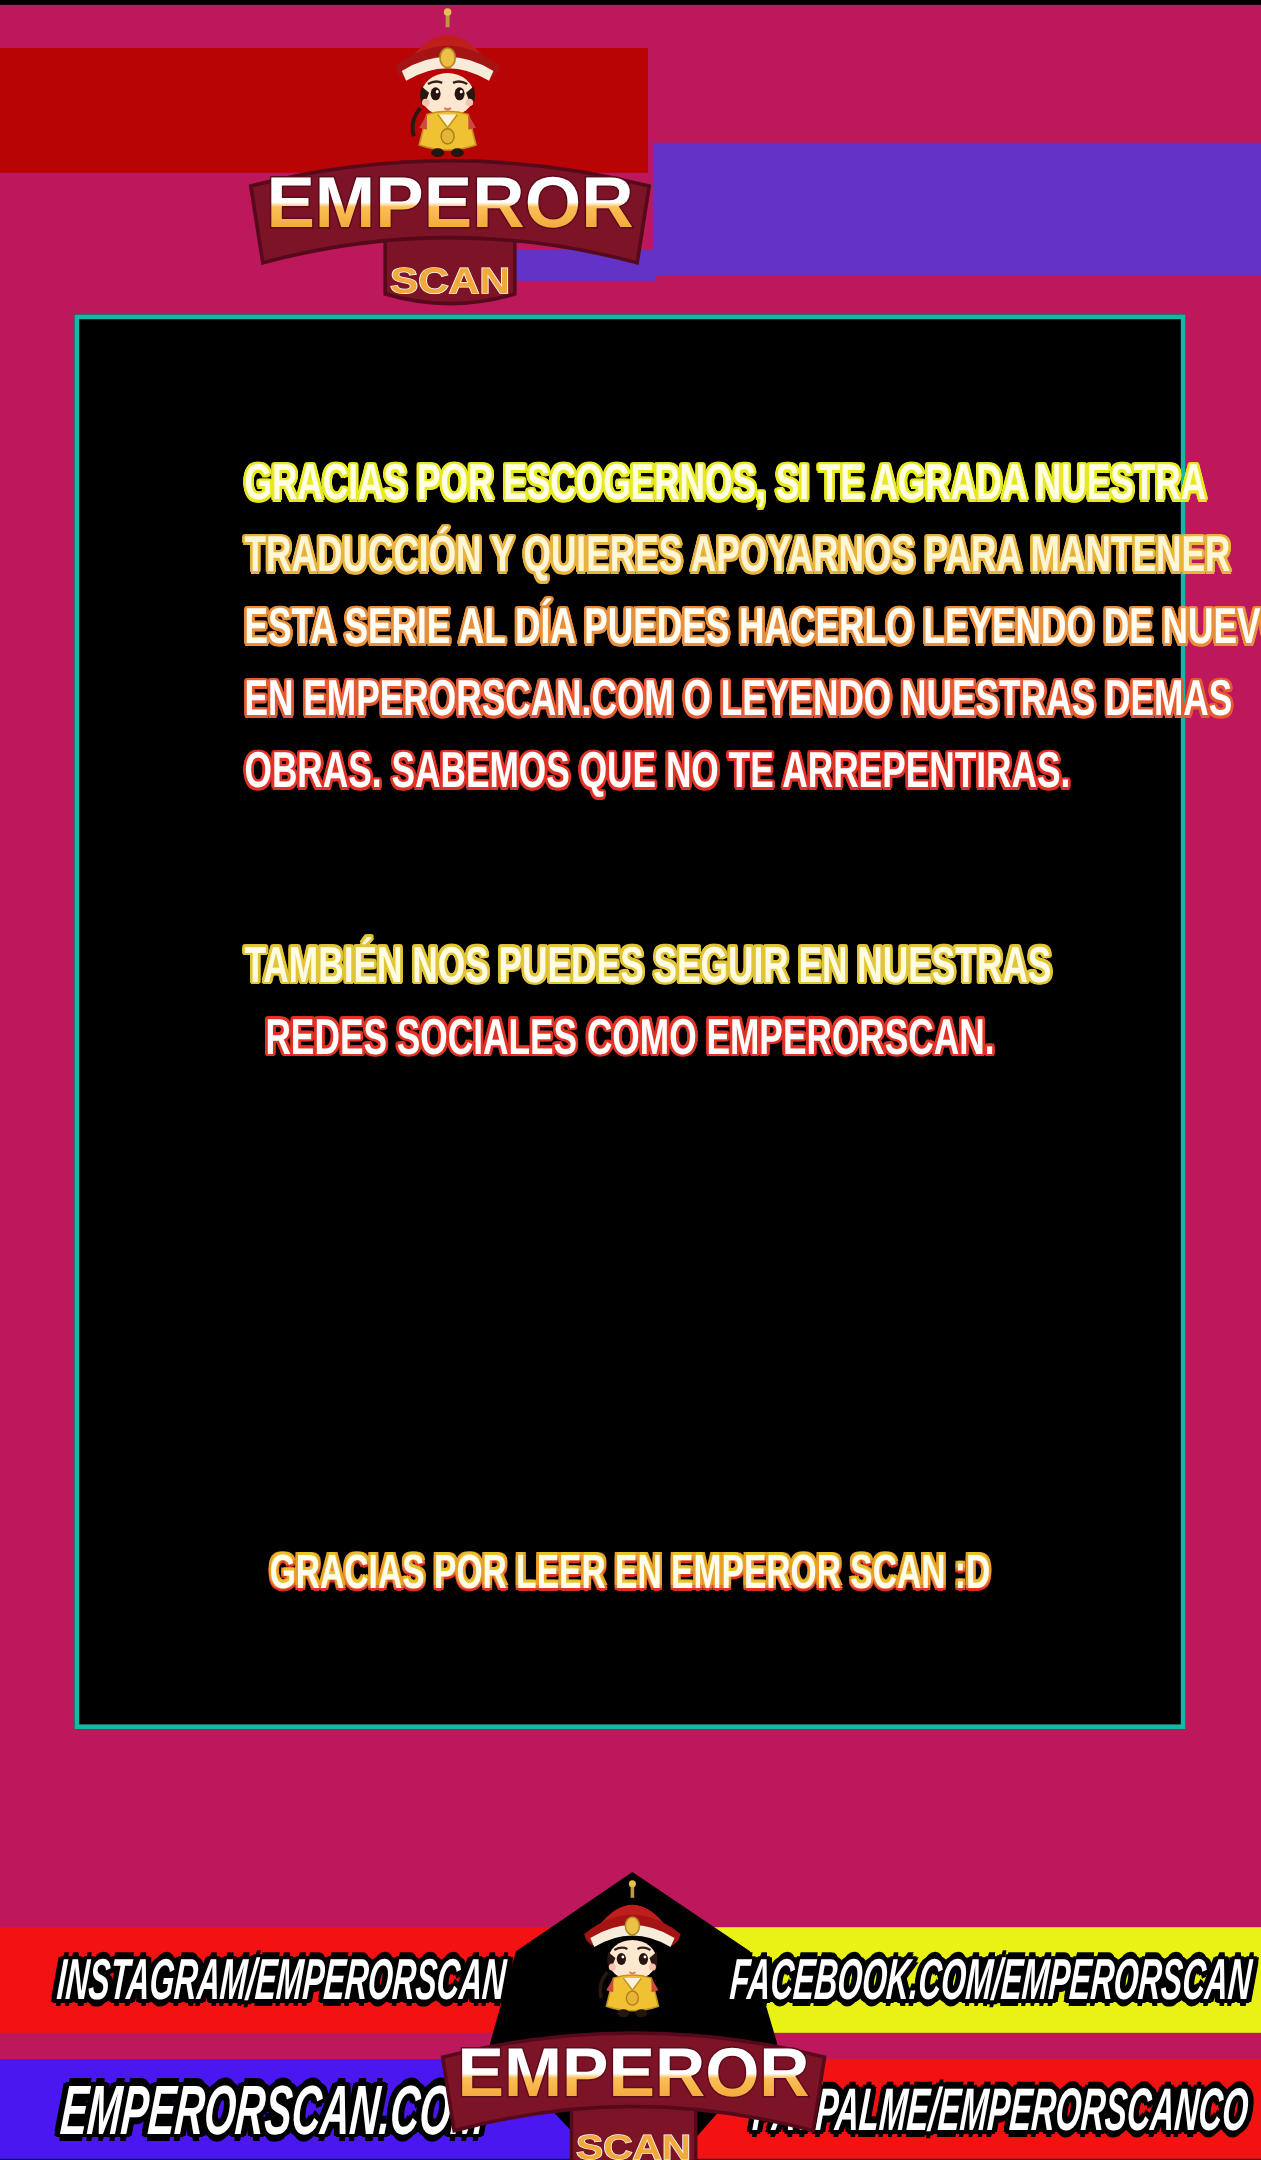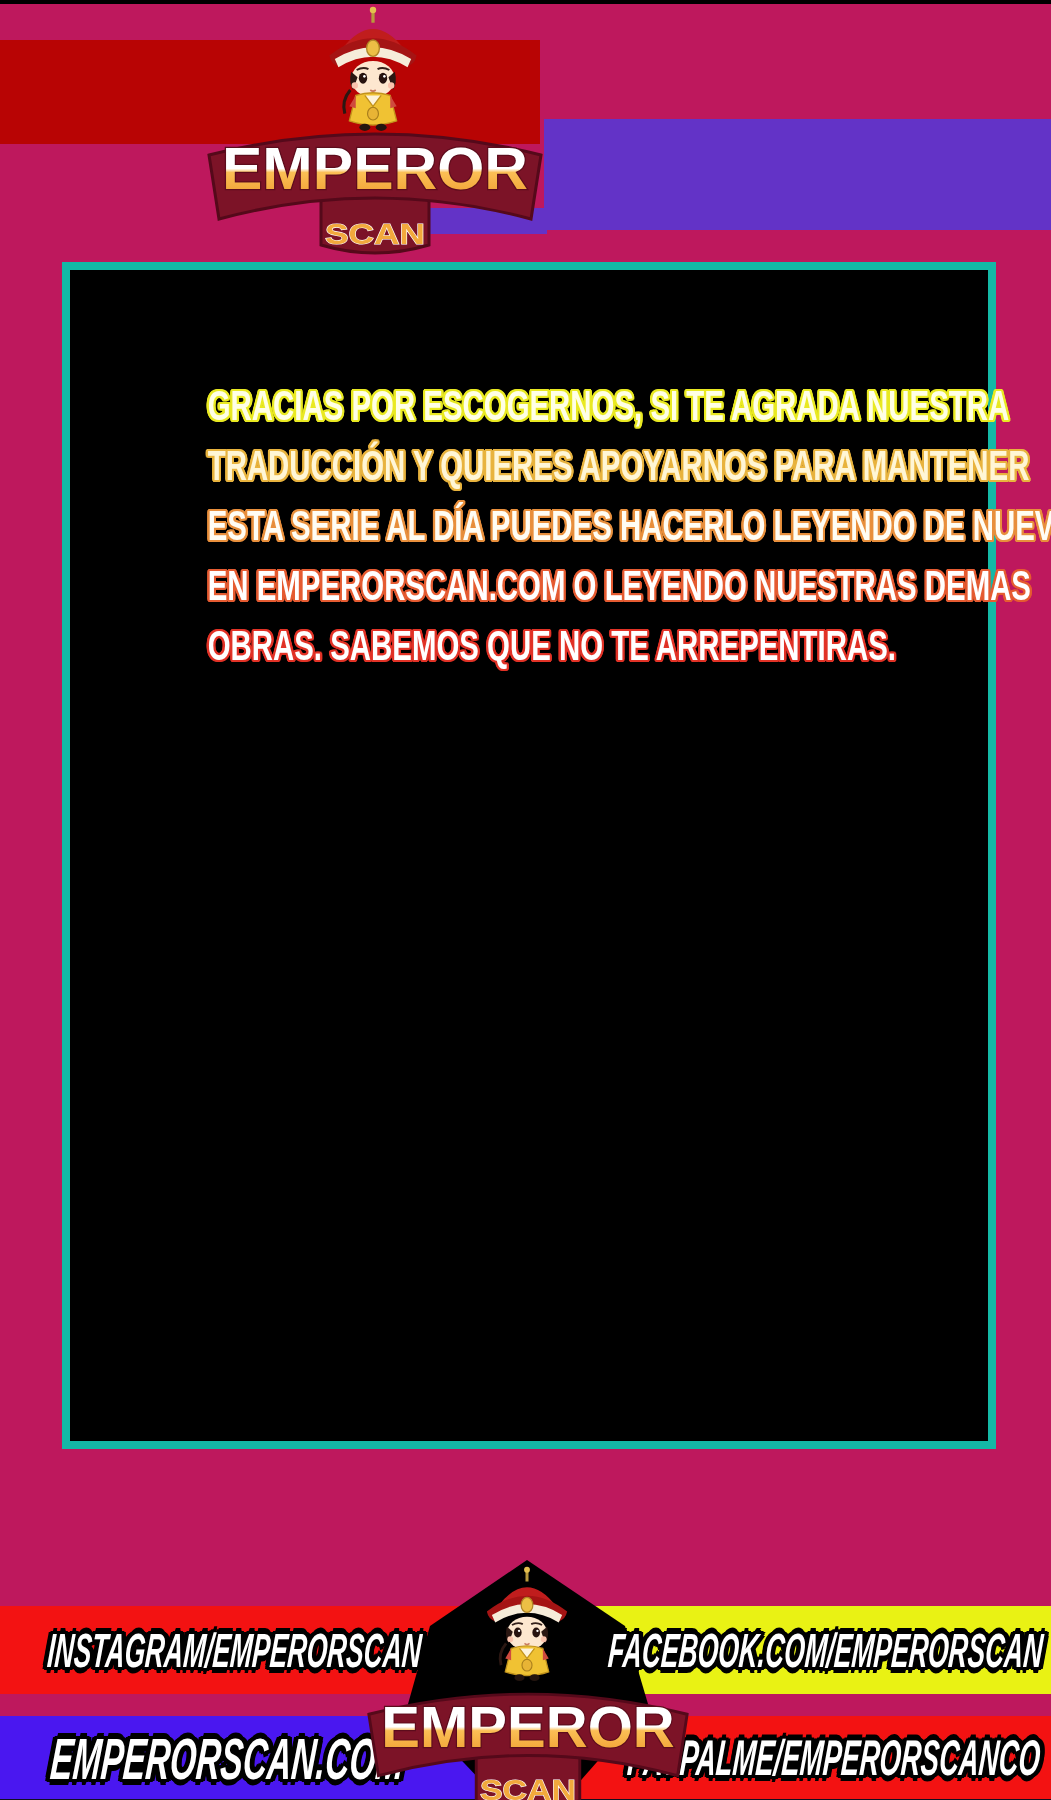--- a/index.html
+++ b/index.html
@@ -19,21 +19,21 @@
   .mascot{position:absolute;}
   .logo-top .mascot{left:118px;top:2px;width:100px;height:128px;}
   .logo-bottom .mascot{left:124px;top:6px;width:92px;height:118px;}
   .banner{position:absolute;}
   .logo-top .banner{left:0;top:105px;width:340px;height:152px;}
   .logo-bottom .banner{left:8px;top:110px;width:326px;height:146px;}
   .banner text{font-family:"Liberation Sans",sans-serif;font-weight:bold;}
   
   .credit-box{
     position:absolute;left:62px;top:258px;width:918px;height:1171px;
-    border:8px solid #14b8a6;background:#000;
+    border:4px solid #14b8a6;background:#000;
   }
   .para{position:absolute;left:0;width:100%;}
   .para-1{top:106px;}
   .para-2{top:508px;}
   .para-3{top:738px;}
   .para-4{top:1014px;}
   .cline{
     height:60px;line-height:60px;font-size:42px;font-weight:bold;
     text-align:center;white-space:nowrap;letter-spacing:0px;
     transform:scaleX(0.70);transform-origin:50% 50%;
@@ -141,20 +141,27 @@
   </div>
 
   <div class="credit-box">
     <div class="para para-1">
       <div class="cline s-y1">GRACIAS POR ESCOGERNOS, SI TE AGRADA NUESTRA</div>
       <div class="cline s-o1">TRADUCCIÓN Y QUIERES APOYARNOS PARA MANTENER</div>
       <div class="cline s-o2">ESTA SERIE AL DÍA PUEDES HACERLO LEYENDO DE NUEVO</div>
       <div class="cline s-o3">EN EMPERORSCAN.COM O LEYENDO NUESTRAS DEMAS</div>
       <div class="cline s-r1">OBRAS. SABEMOS QUE NO TE ARREPENTIRAS.</div>
     </div>
+    <div class="para para-2">
+      <div class="cline s-y2">TAMBIÉN NOS PUEDES SEGUIR EN NUESTRAS</div>
+      <div class="cline s-r1">REDES SOCIALES COMO EMPERORSCAN.</div>
+    </div>
+    <div class="para para-4">
+      <div class="cline s-grad">GRACIAS POR LEER EN EMPEROR SCAN :D</div>
+    </div>
   </div>
 
   <div class="f-red-tl"></div>
   <div class="f-yellow-tr"></div>
   <div class="f-blue-bl"></div>
   <div class="f-red-br"></div>
   <div class="f-bottomline"></div>
   <div class="f-diamond"></div>
 
   <div class="f-text f-instagram">

